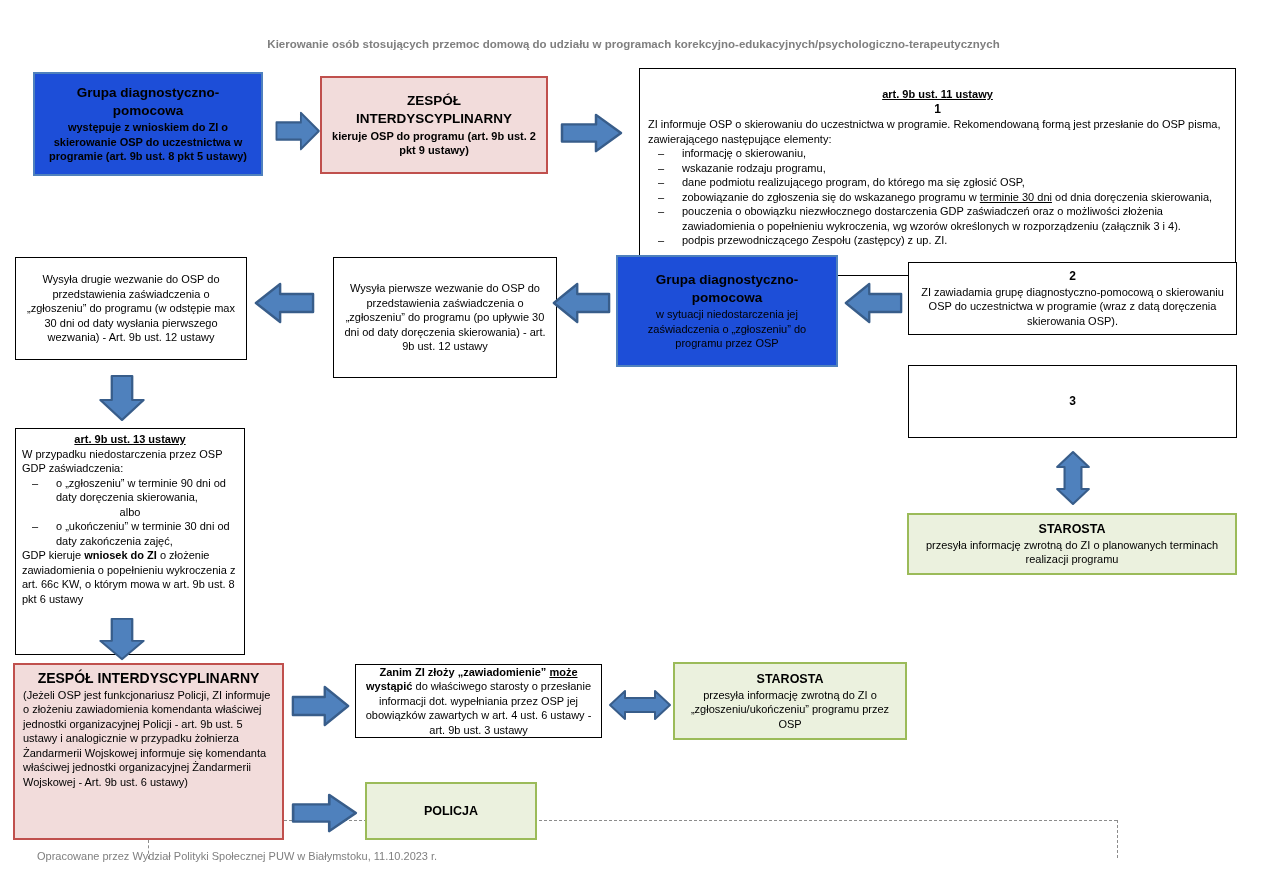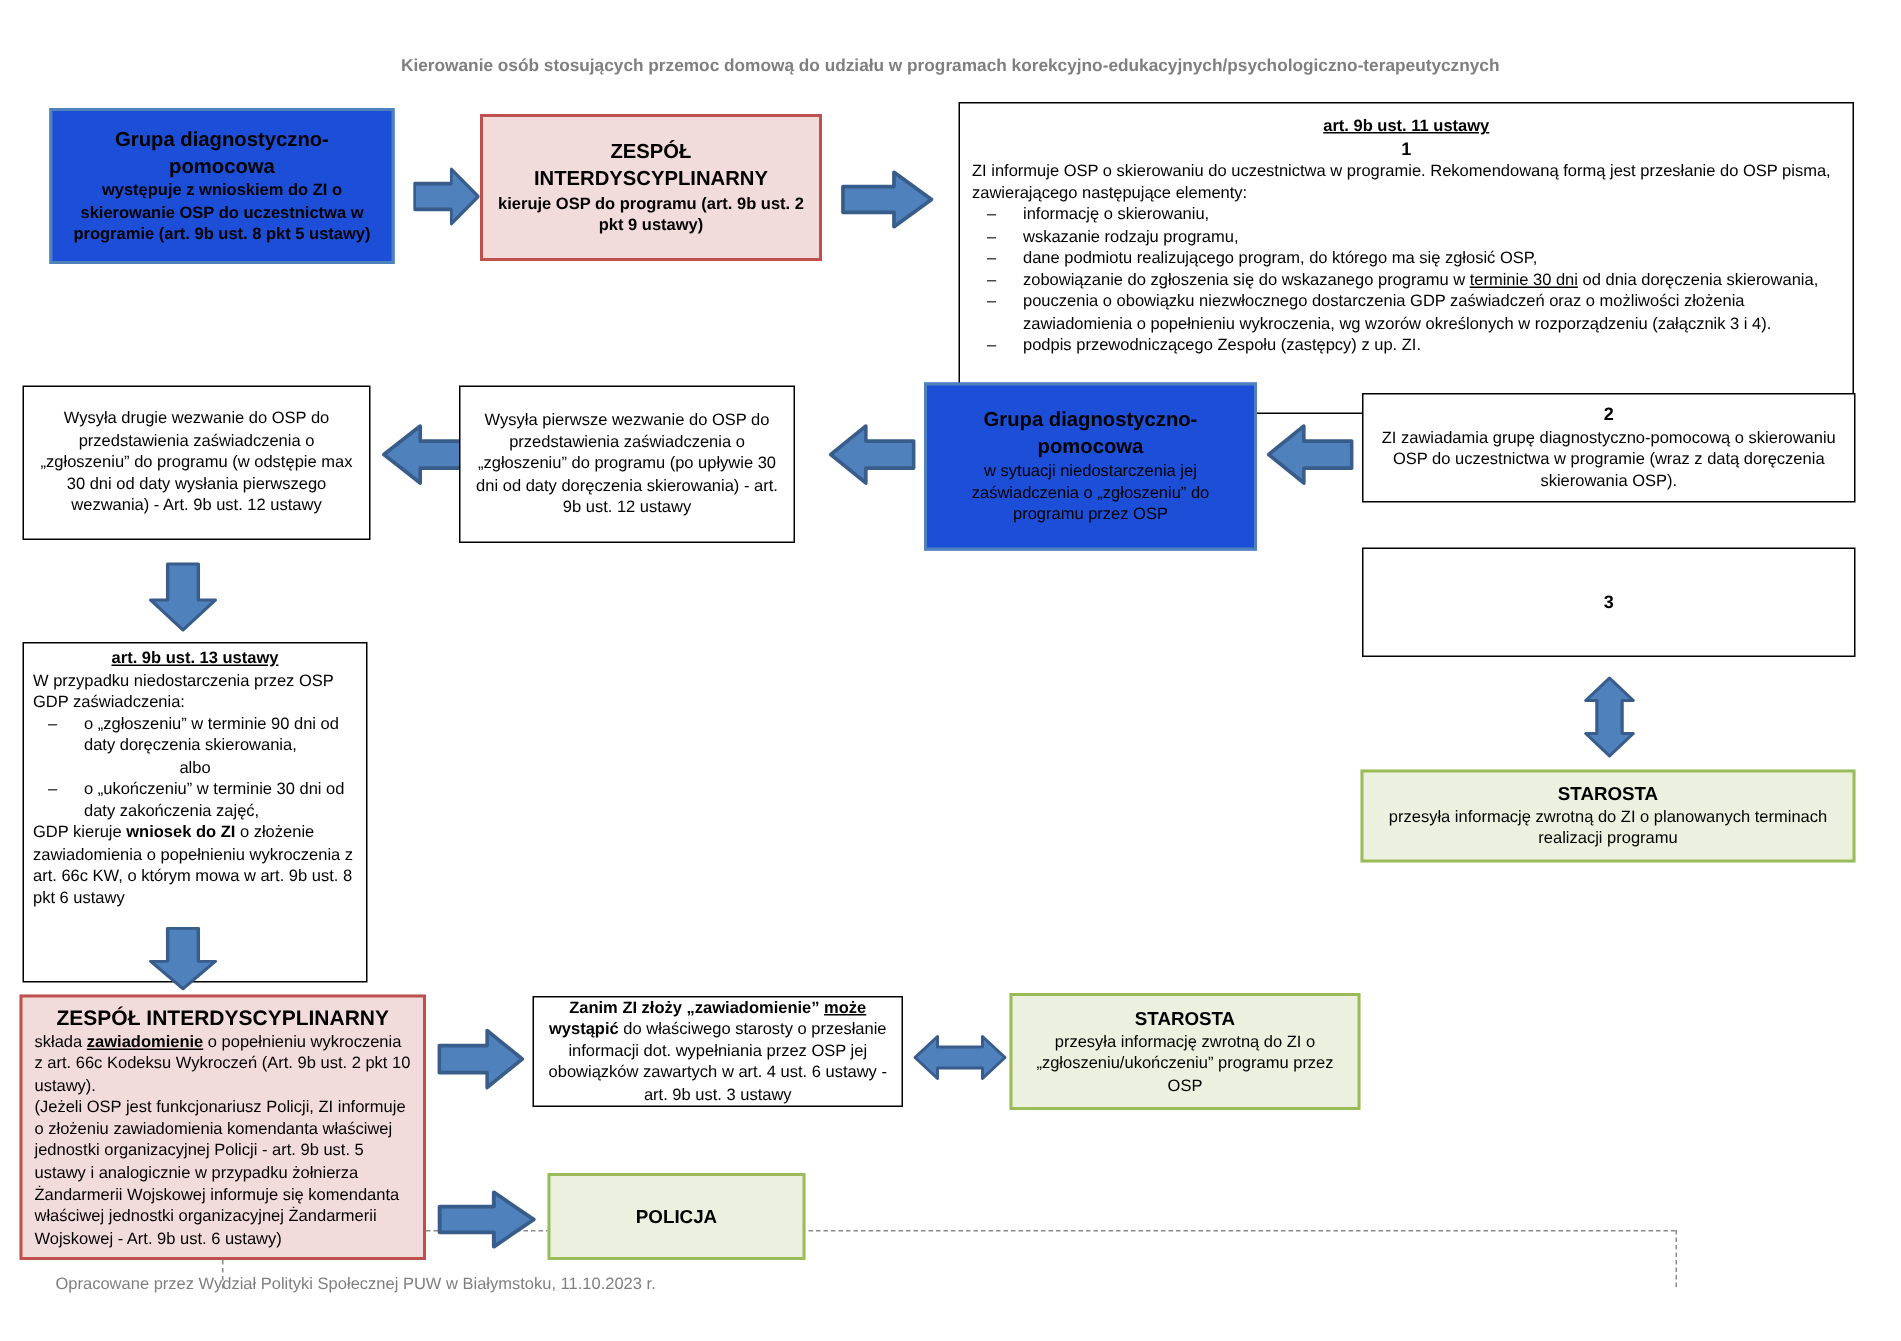--- a/index.html
+++ b/index.html
@@ -46,21 +46,21 @@
 
   <div class="box pink vcenter pad" style="left:320px;top:76px;width:228px;height:98px;">
     <div class="box-title">ZESPÓŁ INTERDYSCYPLINARNY</div>
     <div class="tc bold">kieruje OSP do programu (art. 9b ust. 2 pkt 9 ustawy)</div>
   </div>
 
   <svg class="arrow" style="left:560px;top:112px;width:64px;height:42px;" viewBox="0 0 64 44" preserveAspectRatio="none">
     <polygon points="2,13 36,13 36,3 61,22 36,41 36,31 2,31" fill="#4f81bd" stroke="#385d8a" stroke-width="2.5" stroke-linejoin="round"></polygon>
   </svg>
 
-  <div class="box" style="left:639px;top:68px;width:597px;height:208px;padding:8px 8px;">
+  <div class="box" style="left:639px;top:68px;width:597px;height:208px;padding:18px 8px;">
     <div class="tc"><span class="bu">art. 9b ust. 11 ustawy</span></div>
     <div class="num">1</div>
     <div>ZI informuje OSP o skierowaniu do uczestnictwa w programie. Rekomendowaną formą jest przesłanie do OSP pisma, zawierającego następujące elementy:</div>
     <div class="li">
       <span class="dash">–</span>
       <span class="li-text">informację o skierowaniu,</span>
     </div>
     <div class="li">
       <span class="dash">–</span>
       <span class="li-text">wskazanie rodzaju programu,</span>
@@ -84,21 +84,21 @@
   </div>
 
   <div class="box vcenter pad tc" style="left:15px;top:257px;width:232px;height:103px;">
     <div>Wysyła drugie wezwanie do OSP do przedstawienia zaświadczenia o „zgłoszeniu” do programu (w odstępie max 30 dni od daty wysłania pierwszego wezwania) - Art. 9b ust. 12 ustawy</div>
   </div>
 
   <svg class="arrow" style="left:253px;top:281px;width:62px;height:44px;" viewBox="0 0 64 44" preserveAspectRatio="none">
     <polygon points="62,13 28,13 28,3 3,22 28,41 28,31 62,31" fill="#4f81bd" stroke="#385d8a" stroke-width="2.5" stroke-linejoin="round"></polygon>
   </svg>
 
-  <div class="box vcenter pad tc" style="left:306px;top:257px;width:224px;height:105px;">
+  <div class="box vcenter pad tc" style="left:333px;top:257px;width:224px;height:121px;">
     <div>Wysyła pierwsze wezwanie do OSP do przedstawienia zaświadczenia o „zgłoszeniu” do programu (po upływie 30 dni od daty doręczenia skierowania) - art. 9b ust. 12 ustawy</div>
   </div>
 
   <svg class="arrow" style="left:551px;top:281px;width:60px;height:44px;" viewBox="0 0 64 44" preserveAspectRatio="none">
     <polygon points="62,13 28,13 28,3 3,22 28,41 28,31 62,31" fill="#4f81bd" stroke="#385d8a" stroke-width="2.5" stroke-linejoin="round"></polygon>
   </svg>
 
   <div class="box blue vcenter pad" style="left:616px;top:255px;width:222px;height:112px;">
     <div class="box-title">Grupa diagnostyczno-pomocowa</div>
     <div class="tc">w sytuacji niedostarczenia jej zaświadczenia o „zgłoszeniu” do programu przez OSP</div>
@@ -144,21 +144,20 @@
     </div>
     <div><span>GDP kieruje </span><span class="bold">wniosek do ZI</span><span> o złożenie zawiadomienia o popełnieniu wykroczenia z art. 66c KW, o którym mowa w art. 9b ust. 8 pkt 6 ustawy</span></div>
   </div>
 
   <svg class="arrow" style="left:97px;top:617px;width:50px;height:44px;" viewBox="0 0 44 48" preserveAspectRatio="none">
     <polygon points="13,2 31,2 31,26 41,26 22,46 3,26 13,26" fill="#4f81bd" stroke="#385d8a" stroke-width="2" stroke-linejoin="round"></polygon>
   </svg>
 
   <div class="box pink" style="left:13px;top:663px;width:271px;height:177px;padding:4px 8px;">
     <div class="box-title" style="font-size:14px;">ZESPÓŁ INTERDYSCYPLINARNY</div>
-    <div><span>składa </span><span class="bu">zawiadomienie</span><span> o popełnieniu wykroczenia z art. 66c Kodeksu Wykroczeń (Art. 9b ust. 2 pkt 10 ustawy).</span></div>
     <div>(Jeżeli OSP jest funkcjonariusz Policji, ZI informuje o złożeniu zawiadomienia komendanta właściwej jednostki organizacyjnej Policji - art. 9b ust. 5 ustawy i analogicznie w przypadku żołnierza Żandarmerii Wojskowej informuje się komendanta właściwej jednostki organizacyjnej Żandarmerii Wojskowej - Art. 9b ust. 6 ustawy)</div>
   </div>
 
   <svg class="arrow" style="left:291px;top:684px;width:60px;height:44px;" viewBox="0 0 64 44" preserveAspectRatio="none">
     <polygon points="2,13 36,13 36,3 61,22 36,41 36,31 2,31" fill="#4f81bd" stroke="#385d8a" stroke-width="2.5" stroke-linejoin="round"></polygon>
   </svg>
 
   <div class="box vcenter tc" style="left:355px;top:664px;width:247px;height:74px;padding:12px 6px;">
     <div><span class="bold">Zanim ZI złoży „zawiadomienie” </span><span class="bu">może</span><span class="bold"> wystąpić</span><span> do właściwego starosty o przesłanie informacji dot. wypełniania przez OSP jej obowiązków zawartych w art. 4 ust. 6 ustawy - art. 9b ust. 3 ustawy</span></div>
   </div>

